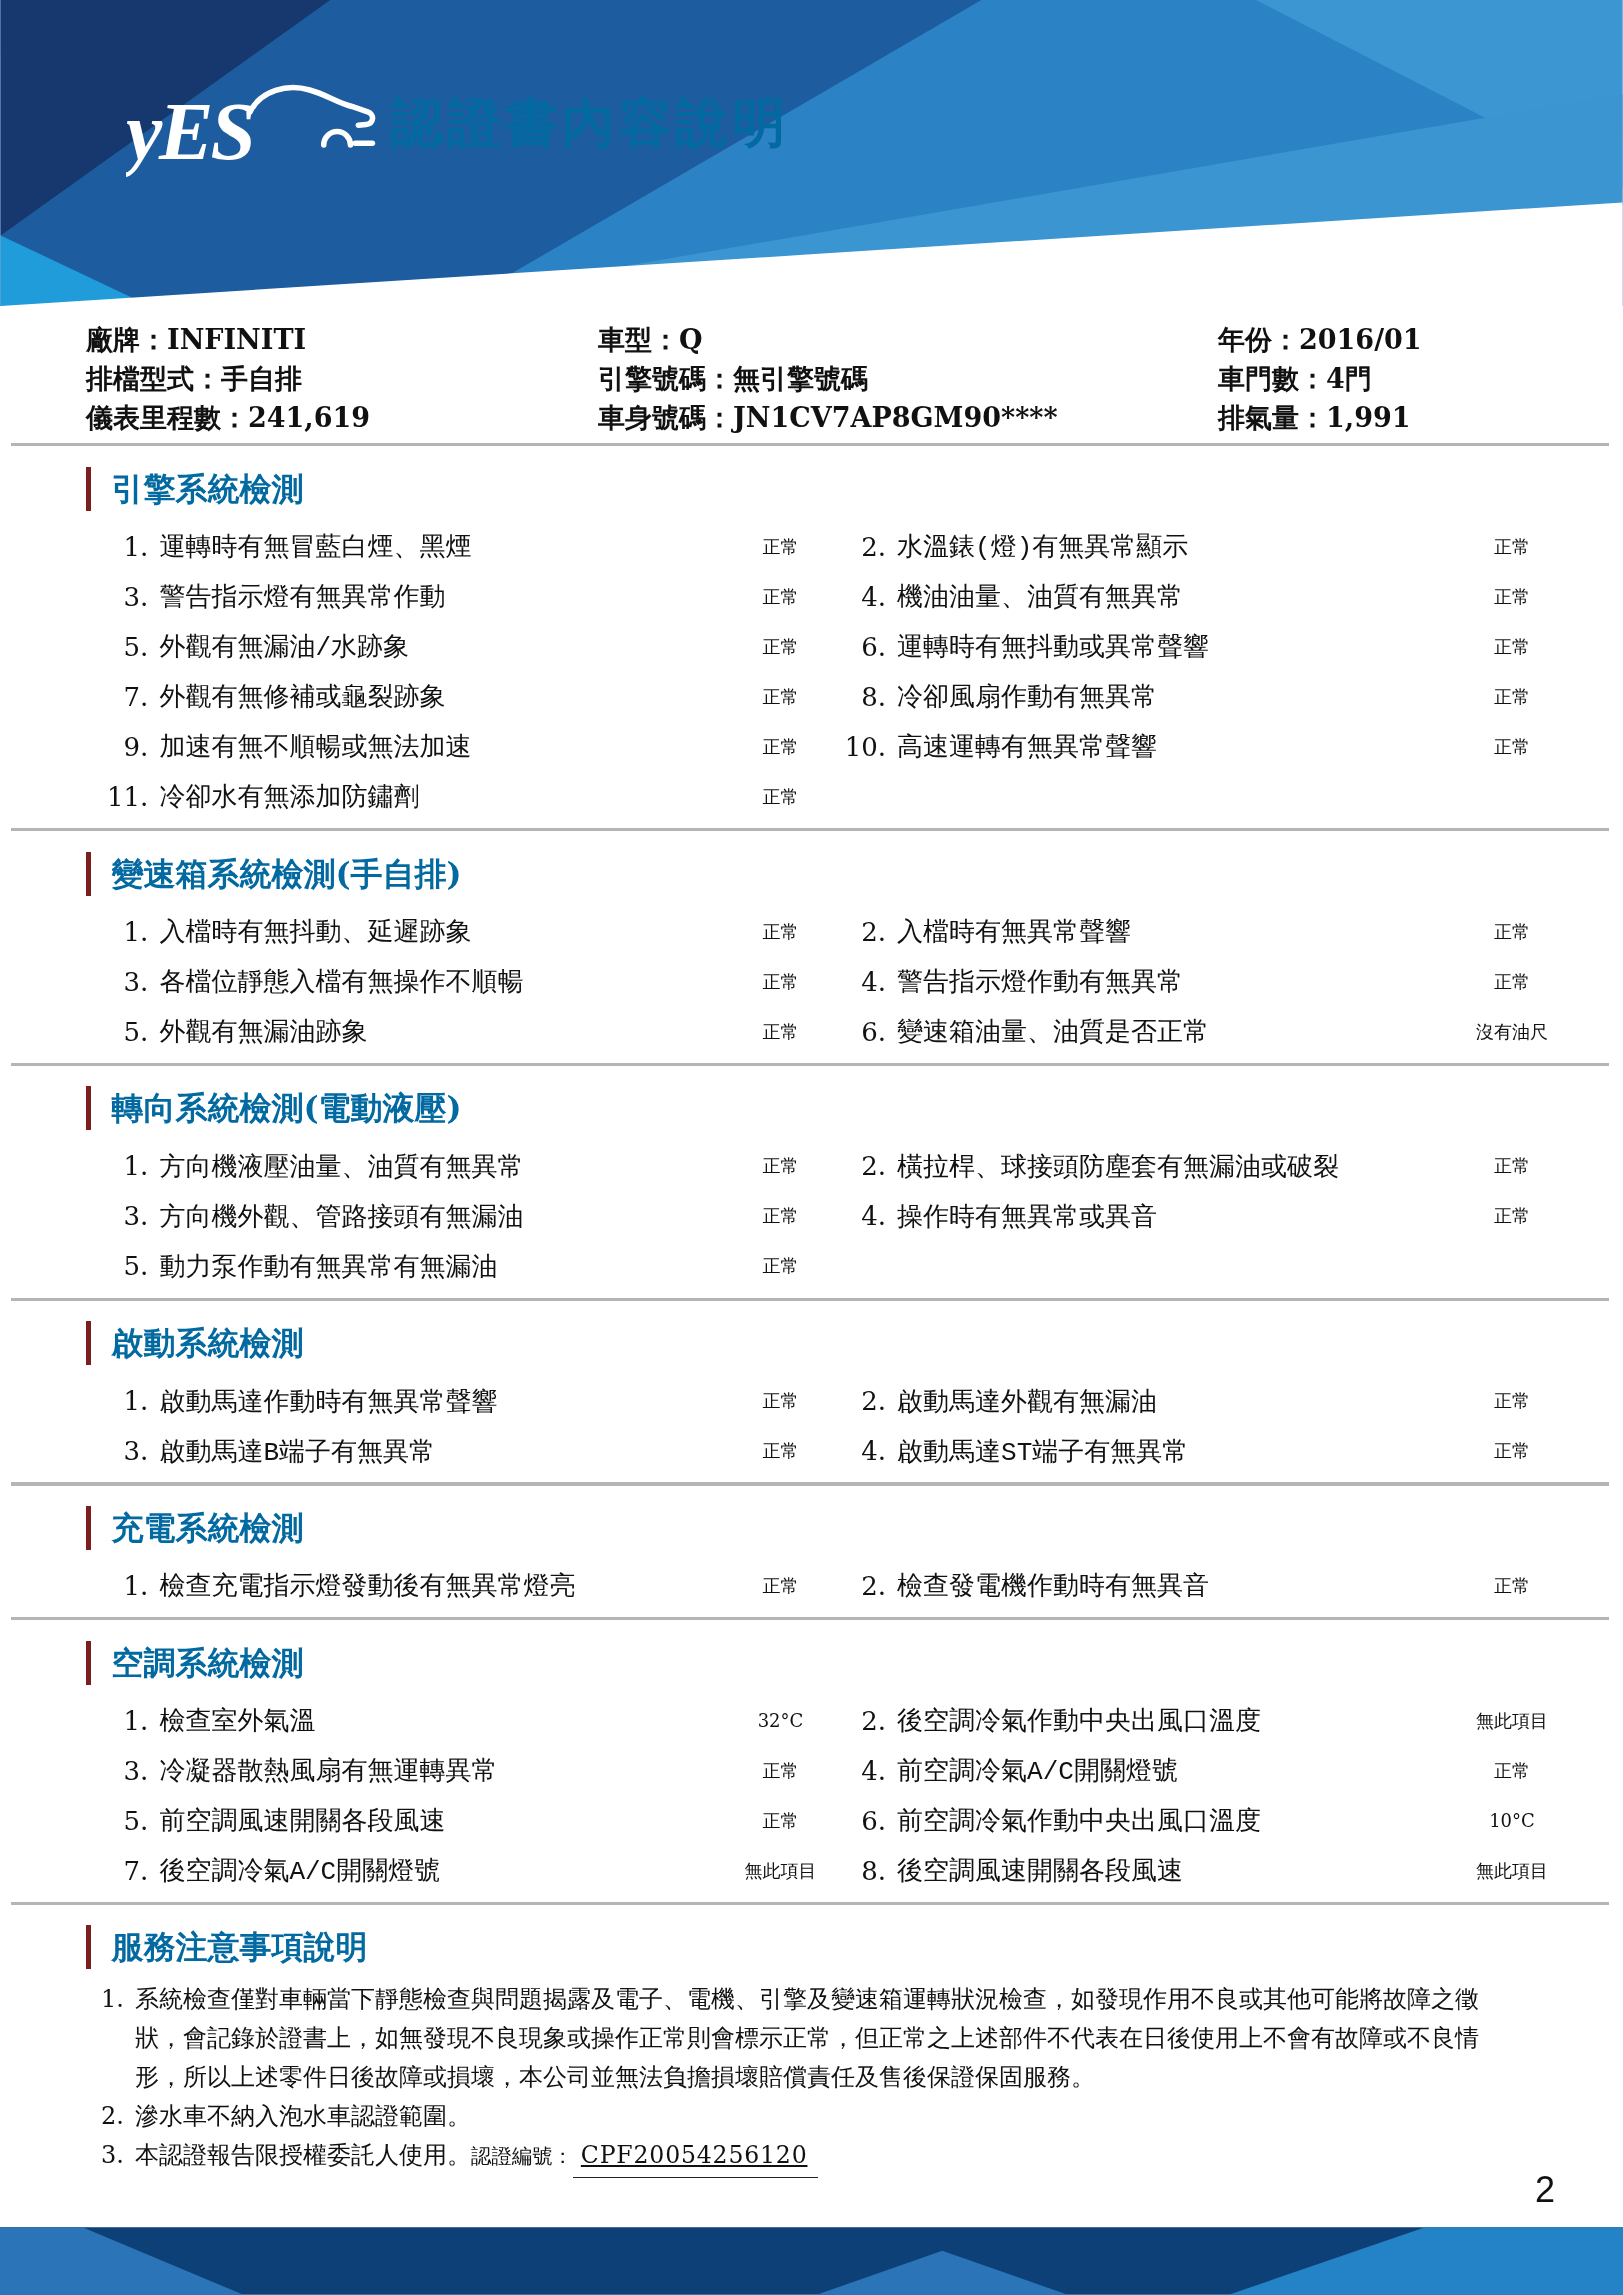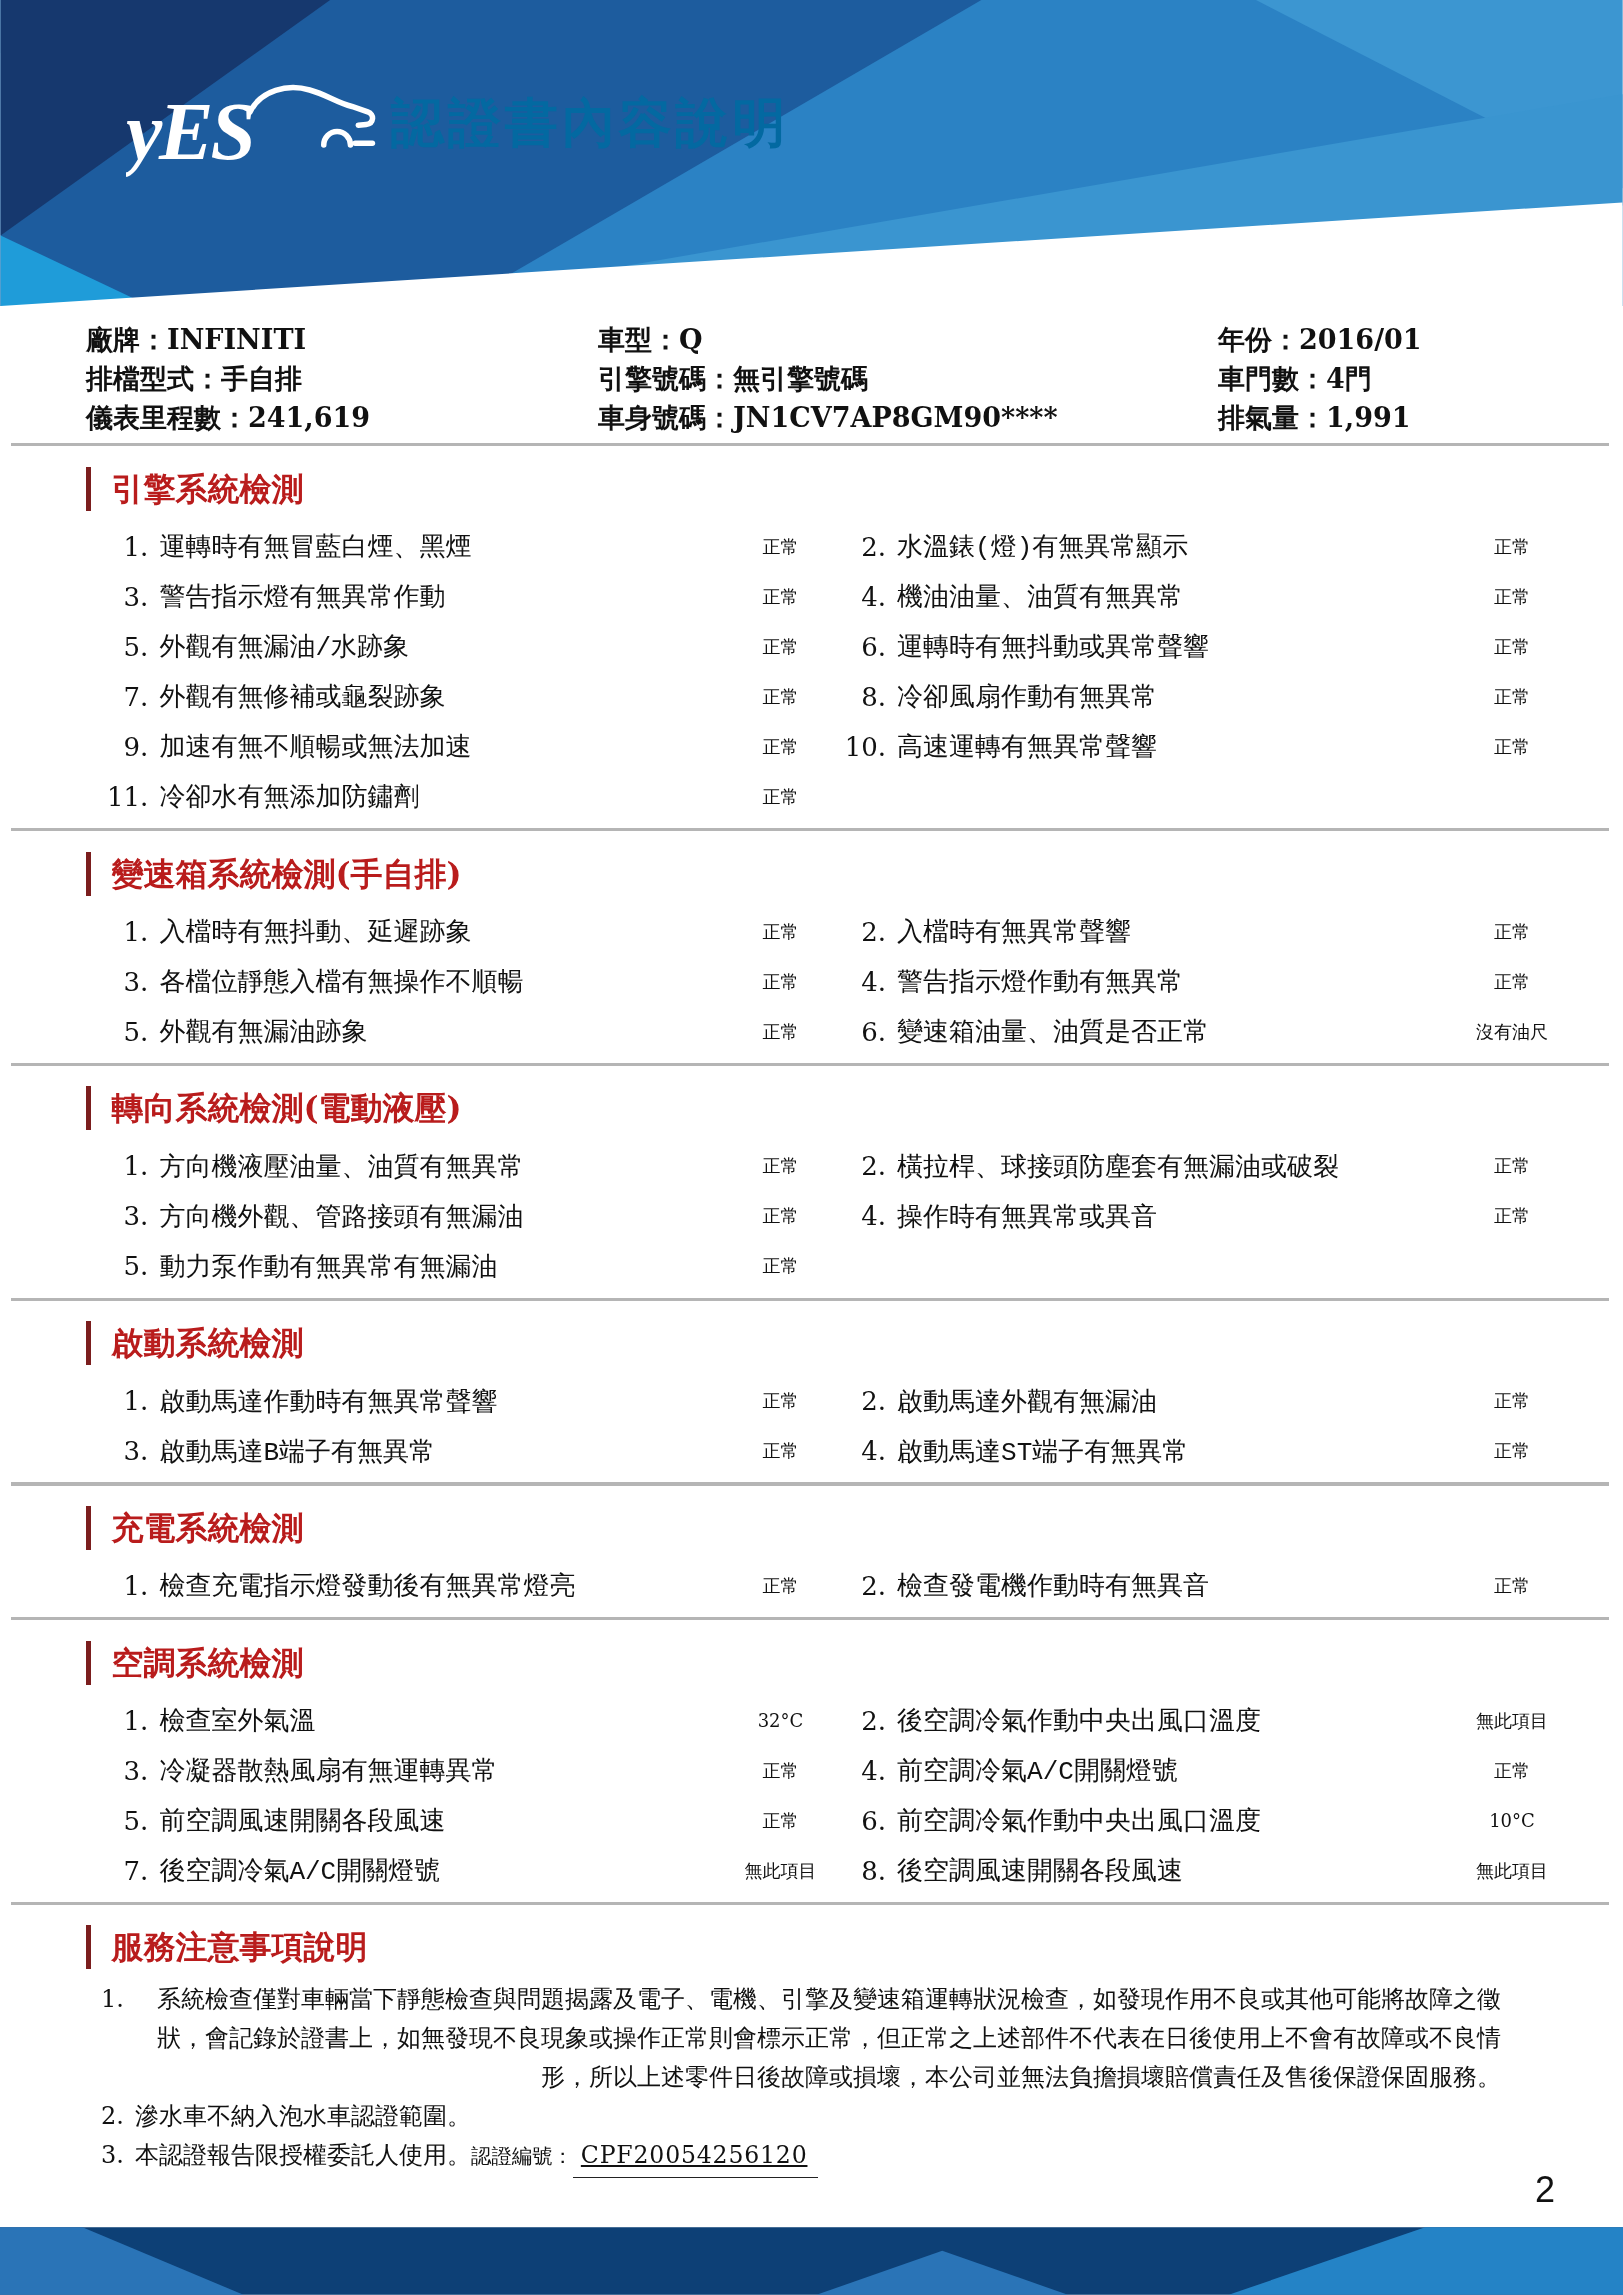--- a/index.html
+++ b/index.html
@@ -9,34 +9,34 @@
   .hdr{position:relative;width:1623px;height:306px;}
   .hdr svg{display:block;}
   .hdr-title{position:absolute;left:391px;top:88px;font-size:53px;font-weight:bold;color:#0369a1;
              font-family:"Liberation Sans","DejaVu Sans",sans-serif;letter-spacing:3.9px;}
   .logo{position:absolute;left:126px;top:79px;}
   
   .content{position:relative;padding:0 0 0 86px;width:1484px;}
   .sep{height:3.1px;background:#b5b5b5;margin:6.3px 0 0 -75px;width:1598px;}
   .info{display:grid;grid-template-columns:512px 620px 1fr;margin-top:14px;font-weight:bold;}
   .info-cell{height:39px;font-size:27px;display:flex;align-items:center;white-space:nowrap;}
-  .sec-title{font-size:32px;color:#b91c1c;border-left:5.5px solid #7b1e1e;padding-left:20.4px;
+  .sec-title{font-size:32px;color:#0369a1;border-left:5.5px solid #7b1e1e;padding-left:20.4px;
              font-weight:600;height:44px;line-height:44px;margin:20.4px 0 0 0;white-space:nowrap;}
   .items{display:grid;grid-template-columns:641px 107px 619px 118px;margin-top:11px;}
   .it{display:flex;align-items:center;height:50px;font-size:26px;white-space:nowrap;overflow:visible;}
   .it.l{padding-left:13.4px;}
   .it.r{padding-left:3.1px;}
   .it .num{width:49px;text-align:right;flex:none;}
   .it .txt{margin-left:11px;font-family:Liberation Mono, monospace;}
   .res{display:flex;align-items:center;justify-content:center;height:50px;font-size:18px;white-space:nowrap;}
   
   .note{display:flex;font-size:24px;line-height:39px;align-items:flex-start;}
   .notes-block{margin-top:11px;}
   .note-num{width:38px;text-align:right;flex:none;margin-right:11px;}
-  .note-text{max-width:1366px;text-align:right;}
+  .note-text{max-width:1366px;}
   .note3-row{display:flex;align-items:baseline;}
   .cert{display:flex;align-items:baseline;white-space:nowrap;}
   .cert-label{font-size:20.4px;}
   .cert-value{font-size:23.6px;border-bottom:1.6px solid #222;padding:0 11px 1.6px 7.9px;letter-spacing:0.8px;text-decoration:underline;}
   
   .page-num{position:absolute;right:68px;top:2169px;font-size:36px;
             font-family:"Liberation Sans","DejaVu Sans",sans-serif;color:#111;}
   .footer{position:absolute;left:0;bottom:0;width:1623px;height:68px;}
 </style>
 </head>

